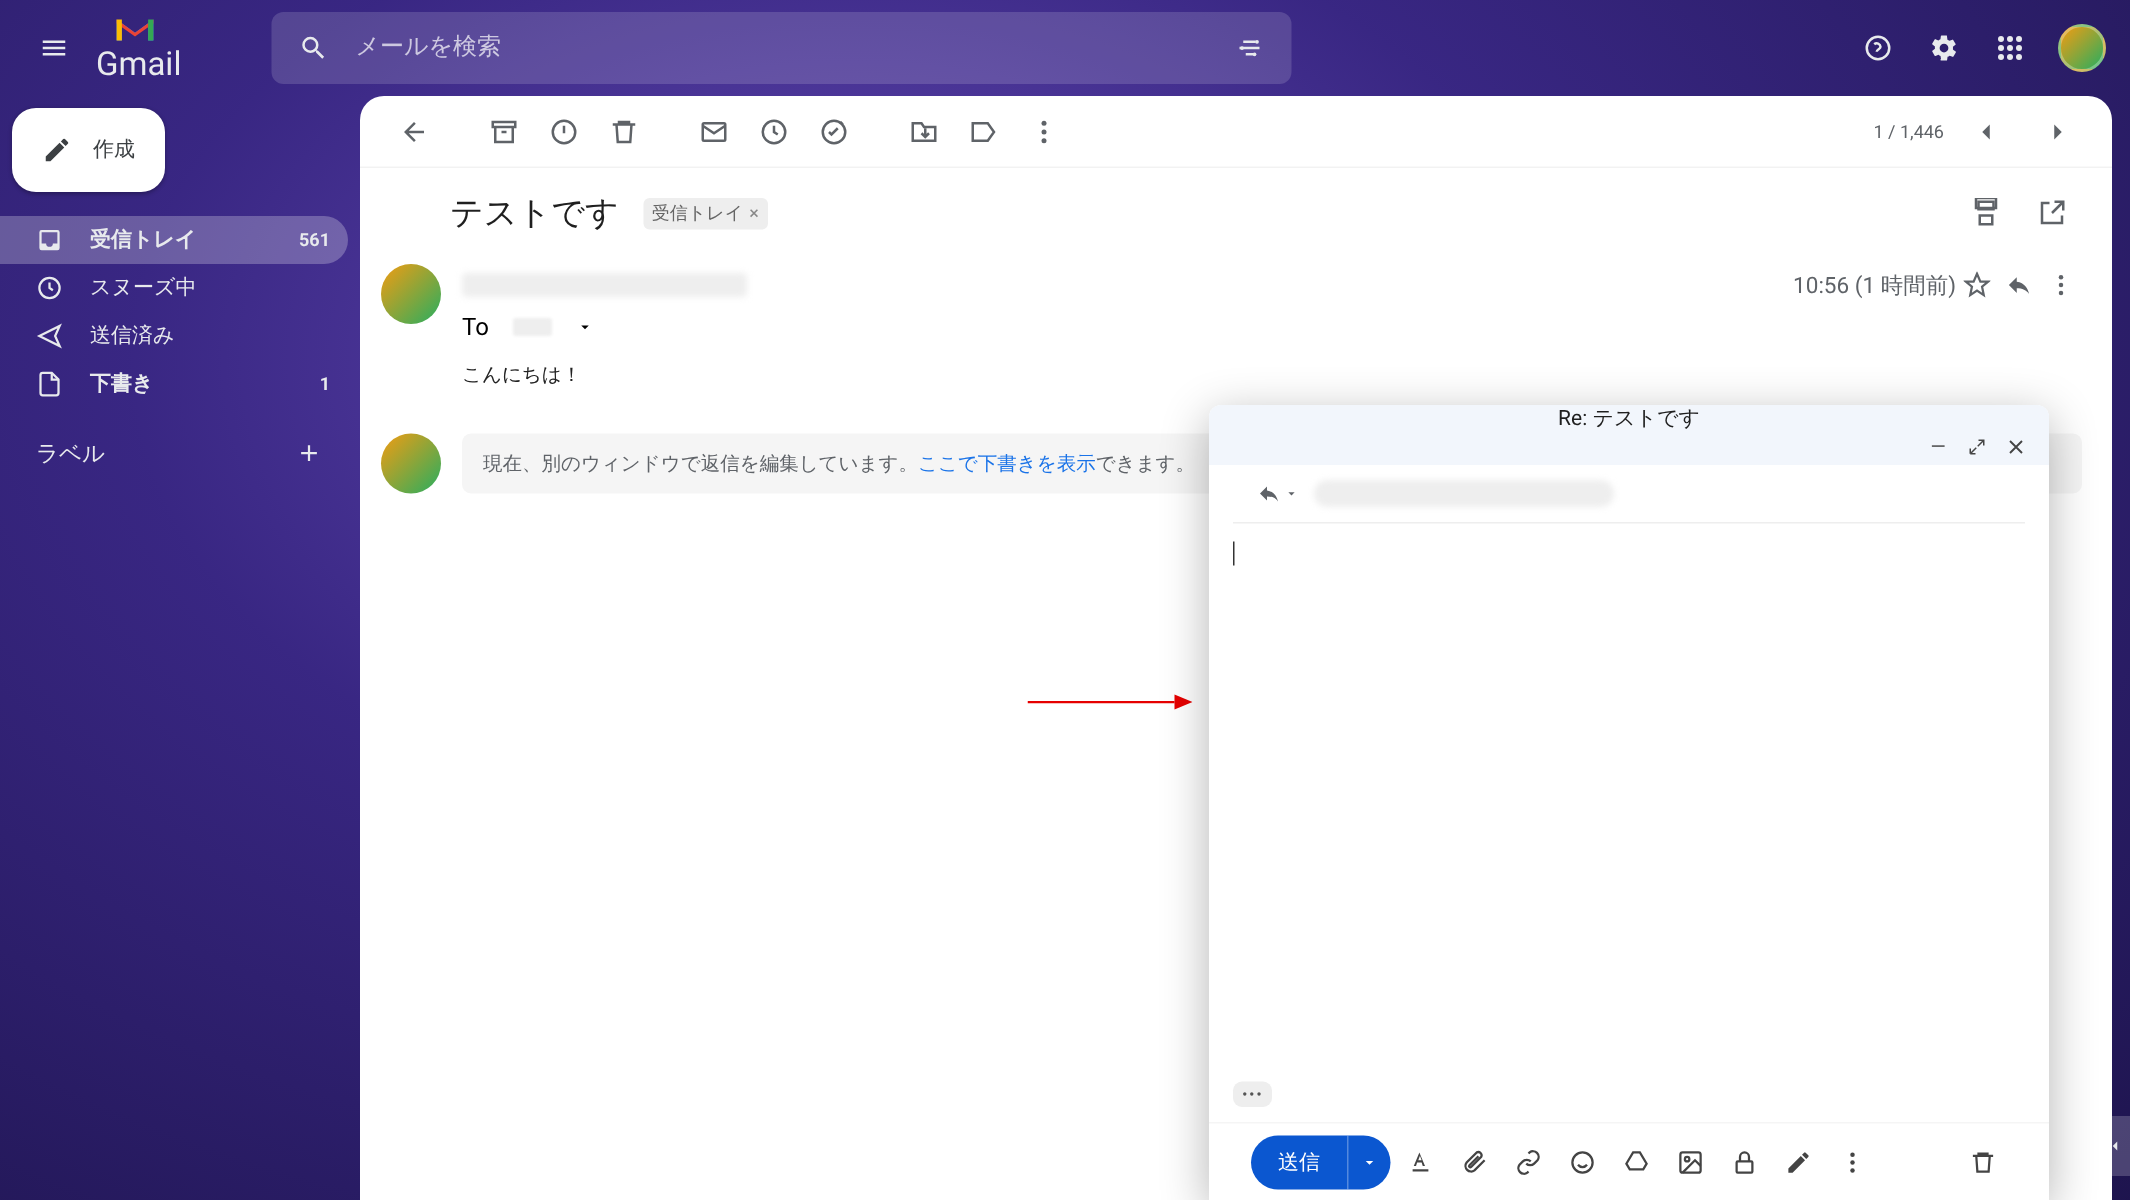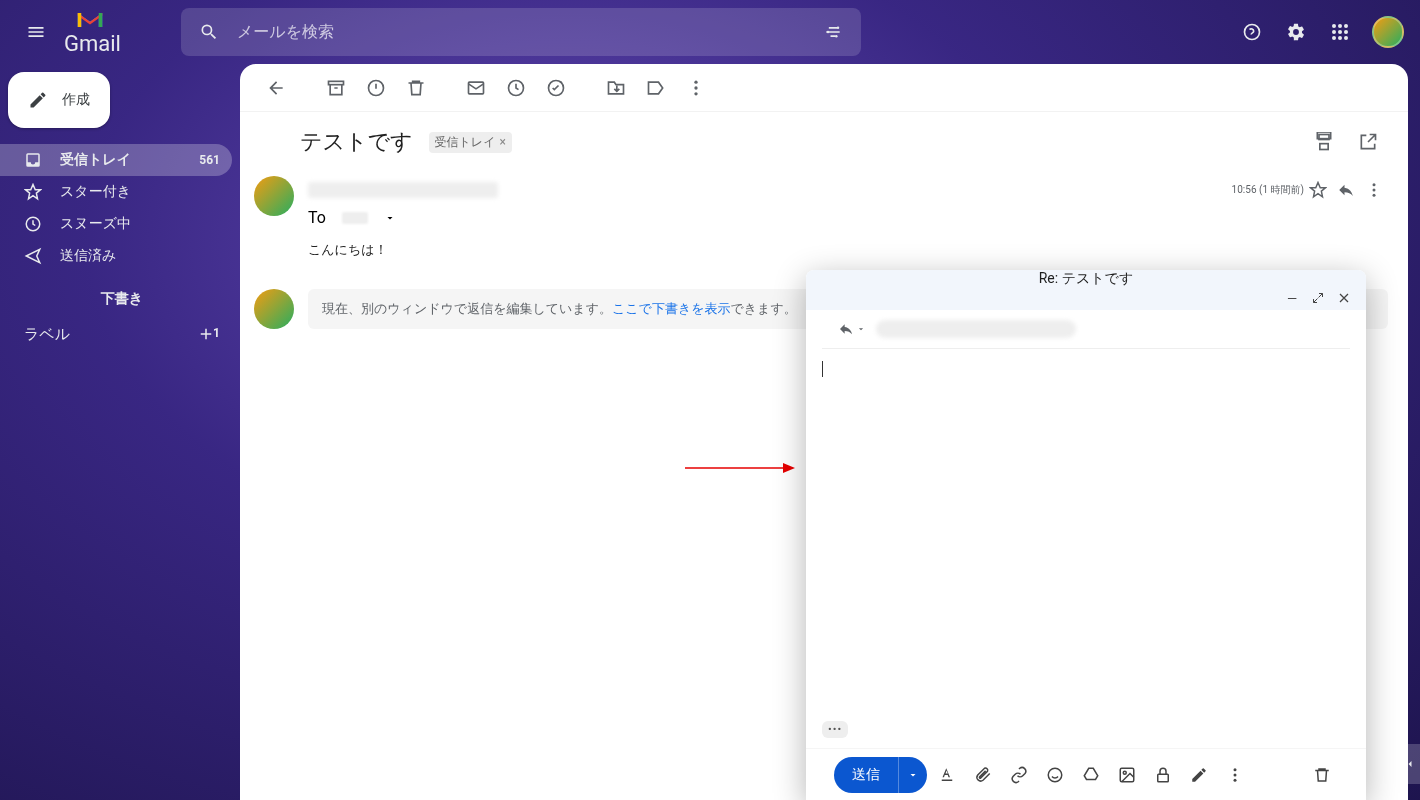--- a/index.html
+++ b/index.html
@@ -14,40 +14,40 @@
     .search-input { flex: 1; background: transparent; border: none; outline: none; font-size: 16px; color: #e8eaed; padding: 0 8px; }
     .search-input::placeholder { color: rgba(255,255,255,0.7); }
     .header-right { margin-left: auto; display: flex; align-items: center; gap: 4px; }
     .avatar { width: 32px; height: 32px; border-radius: 50%; background: linear-gradient(135deg,#f39c12,#27ae60); border: 2px solid rgba(255,255,255,0.3); margin-left: 8px; }
     .main-area { position: relative; z-index: 2; display: flex; height: calc(100% - 64px); }
     .sidebar { width: 240px; padding: 8px 8px 8px 0; }
     .compose-btn { background: #fff; border-radius: 16px; padding: 0 20px; height: 56px; display: flex; align-items: center; gap: 14px; margin: 0 0 16px 8px; box-shadow: 0 1px 3px rgba(0,0,0,0.3); cursor: pointer; width: fit-content; }
     .compose-btn span { font-size: 14px; color: #3c4043; font-weight: 500; }
     .nav-item { height: 32px; display: flex; align-items: center; padding: 0 12px 0 24px; border-radius: 0 16px 16px 0; cursor: pointer; color: #e8eaed; font-size: 14px; gap: 18px; }
     .nav-item.active { background: rgba(255,255,255,0.25); font-weight: 700; }
-    .nav-item.bold { font-weight: 700; flex-direction: column; }
+    .nav-item.bold { font-weight: 700; }
     .nav-count { margin-left: auto; font-size: 12px; }
     .labels-header { display: flex; align-items: center; justify-content: space-between; padding: 0 12px 0 24px; margin-top: 16px; color: #e8eaed; font-size: 15px; font-weight: 500; }
     .content { flex: 1; background: #fff; border-radius: 16px 16px 0 0; margin-right: 12px; overflow: hidden; position: relative; }
     .toolbar { height: 48px; display: flex; align-items: center; padding: 0 16px; border-bottom: 1px solid rgba(0,0,0,0.05); }
     .toolbar-group { display: flex; align-items: center; gap: 0; }
     .toolbar-divider { width: 20px; }
     .toolbar-right { margin-left: auto; display: flex; align-items: center; gap: 8px; color: #5f6368; font-size: 12px; }
     .email-view { padding: 10px 20px 10px 60px; }
     .email-header { display: flex; align-items: center; gap: 16px; margin-bottom: 14px; }
     .email-subject { font-size: 22px; color: #1f1f1f; }
     .label-chip { background: #eee; border-radius: 4px; padding: 2px 6px; font-size: 12px; color: #666; display: flex; align-items: center; gap: 4px; }
     .label-chip .x { cursor: pointer; font-size: 12px; color: #888; }
     .email-header-right { margin-left: auto; display: flex; gap: 4px; }
     .sender-row { display: flex; align-items: flex-start; gap: 14px; margin-left: -46px; }
     .sender-avatar { width: 40px; height: 40px; border-radius: 50%; background: linear-gradient(135deg,#f39c12,#27ae60); flex-shrink: 0; }
     .sender-info { flex: 1; }
     .sender-name-row { display: flex; align-items: center; gap: 8px; }
     .sender-blur { width: 190px; height: 16px; background: #eee; border-radius: 3px; filter: blur(2px); }
-    .sender-meta { margin-left: auto; display: flex; align-items: center; gap: 0; color: #5f6368; font-size: 10px; }
+    .sender-meta { margin-left: auto; display: flex; align-items: center; gap: 0; color: #5f6368; font-size: 15px; }
     .to-row { display: flex; align-items: center; gap: 16px; font-size: 16px; color: #000000; margin-top: 4px; }
     .to-blur { width: 26px; height: 12px; background: #eee; border-radius: 2px; filter: blur(1px); }
     .email-body { margin-top: 14px; font-size: 13px; color: #222; }
     .reply-notice-row { display: flex; align-items: center; gap: 14px; margin-top: 30px; margin-left: -46px; }
     .reply-avatar { width: 40px; height: 40px; border-radius: 50%; background: linear-gradient(135deg,#f39c12,#27ae60); flex-shrink: 0; }
     .reply-notice { flex: 1; background: #f5f5f5; border-radius: 6px; padding: 11px 14px; font-size: 13px; color: #5f6368; }
     .reply-notice a { color: #1a73e8; cursor: pointer; }
     .red-arrow { position: absolute; left: 445px; top: 398px; z-index: 5; }
     .compose-window { position: absolute; right: 54px; bottom: 0; width: 560px; height: 530px; background: #fff; border-radius: 8px 8px 0 0; box-shadow: 0 8px 32px rgba(0,0,0,0.3); z-index: 10; display: flex; flex-direction: column; }
     .compose-header { height: 40px; background: #f2f6fc; border-radius: 8px 8px 0 0; display: flex; align-items: center; padding: 0 12px; font-size: 14px; color: #1f1f1f; flex-direction: column; }
@@ -142,26 +142,20 @@
     </div>
     <div class="nav-item active">
       <svg width="18" height="18" viewBox="0 0 24 24" fill="currentColor">
           <path d="M19 3H5a2 2 0 00-2 2v14a2 2 0 002 2h14a2 2 0 002-2V5a2 2 0 00-2-2zm0 12h-4a3 3 0 01-6 0H5V5h14v10z"></path>
         </svg>
       <span>受信トレイ</span>
       <span class="nav-count">561</span>
     </div>
     <div class="nav-item">
       <svg width="18" height="18" viewBox="0 0 24 24" fill="none" stroke="currentColor" stroke-width="2">
-          <path d="M12 2l3 7h7l-5.5 4.5L18 21l-6-4-6 4 1.5-7.5L2 9h7z"></path>
-        </svg>
-      <span>スター付き</span>
-    </div>
-    <div class="nav-item">
-      <svg width="18" height="18" viewBox="0 0 24 24" fill="none" stroke="currentColor" stroke-width="2">
           <circle cx="12" cy="12" r="9"></circle>
           <path d="M12 7v5l3 2"></path>
         </svg>
       <span>スヌーズ中</span>
     </div>
     <div class="nav-item">
       <svg width="18" height="18" viewBox="0 0 24 24" fill="none" stroke="currentColor" stroke-width="2">
           <path d="M3 12l18-9-4 9 4 9z"></path>
         </svg>
       <span>送信済み</span>
@@ -246,20 +240,33 @@
         <div class="icon-btn dark">
             <svg width="20" height="20" viewBox="0 0 24 24" fill="none" stroke="currentColor" stroke-width="2">
               <path d="M3 5h12l5 7-5 7H3z"></path>
             </svg>
           </div>
         <div class="icon-btn dark">
             <svg width="20" height="20" viewBox="0 0 24 24" fill="currentColor">
               <circle cx="12" cy="5" r="2"></circle>
               <circle cx="12" cy="12" r="2"></circle>
               <circle cx="12" cy="19" r="2"></circle>
+            </svg>
+          </div>
+      </div>
+      <div class="toolbar-right">
+        <span>1 / 1,446</span>
+        <div class="icon-btn dark">
+            <svg width="20" height="20" viewBox="0 0 24 24" fill="currentColor">
+              <path d="M15 6l-6 6 6 6z"></path>
+            </svg>
+          </div>
+        <div class="icon-btn dark">
+            <svg width="20" height="20" viewBox="0 0 24 24" fill="currentColor">
+              <path d="M9 6l6 6-6 6z"></path>
             </svg>
           </div>
       </div>
     </div>
 
     <div class="email-view">
       <div class="email-header">
         <span class="email-subject">テストです</span>
         <span class="label-chip">
           <span>受信トレイ</span>

